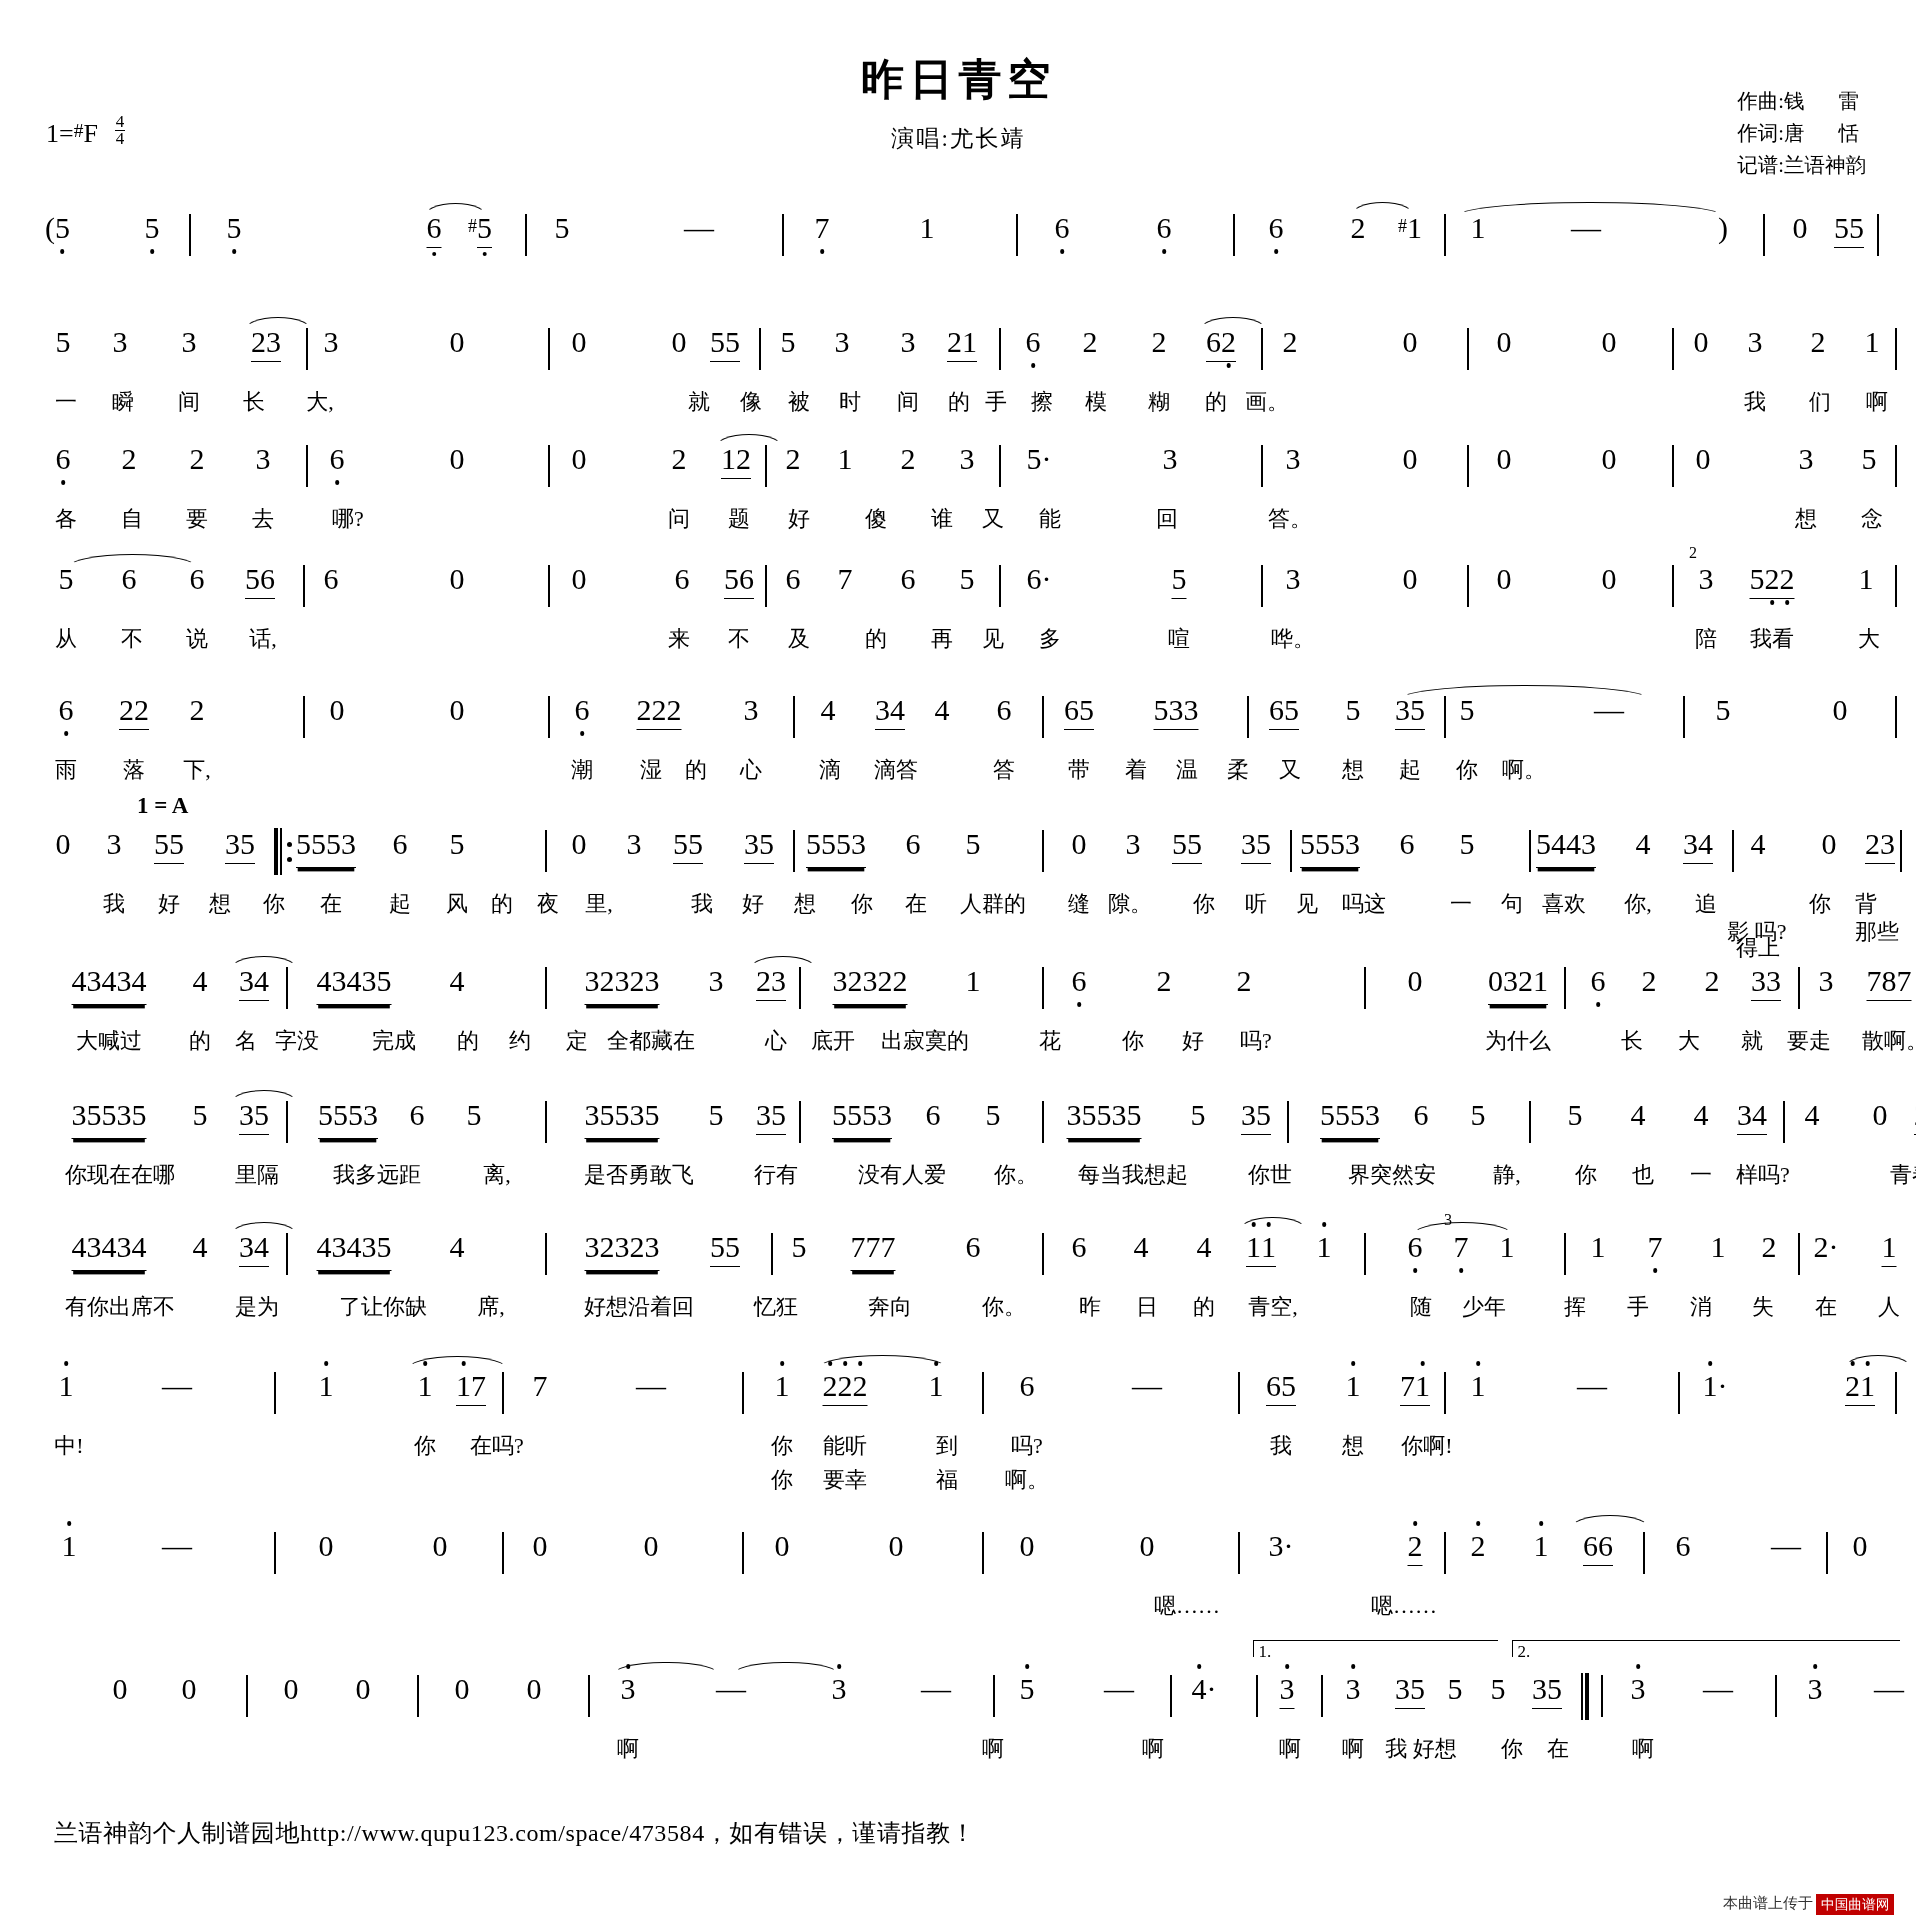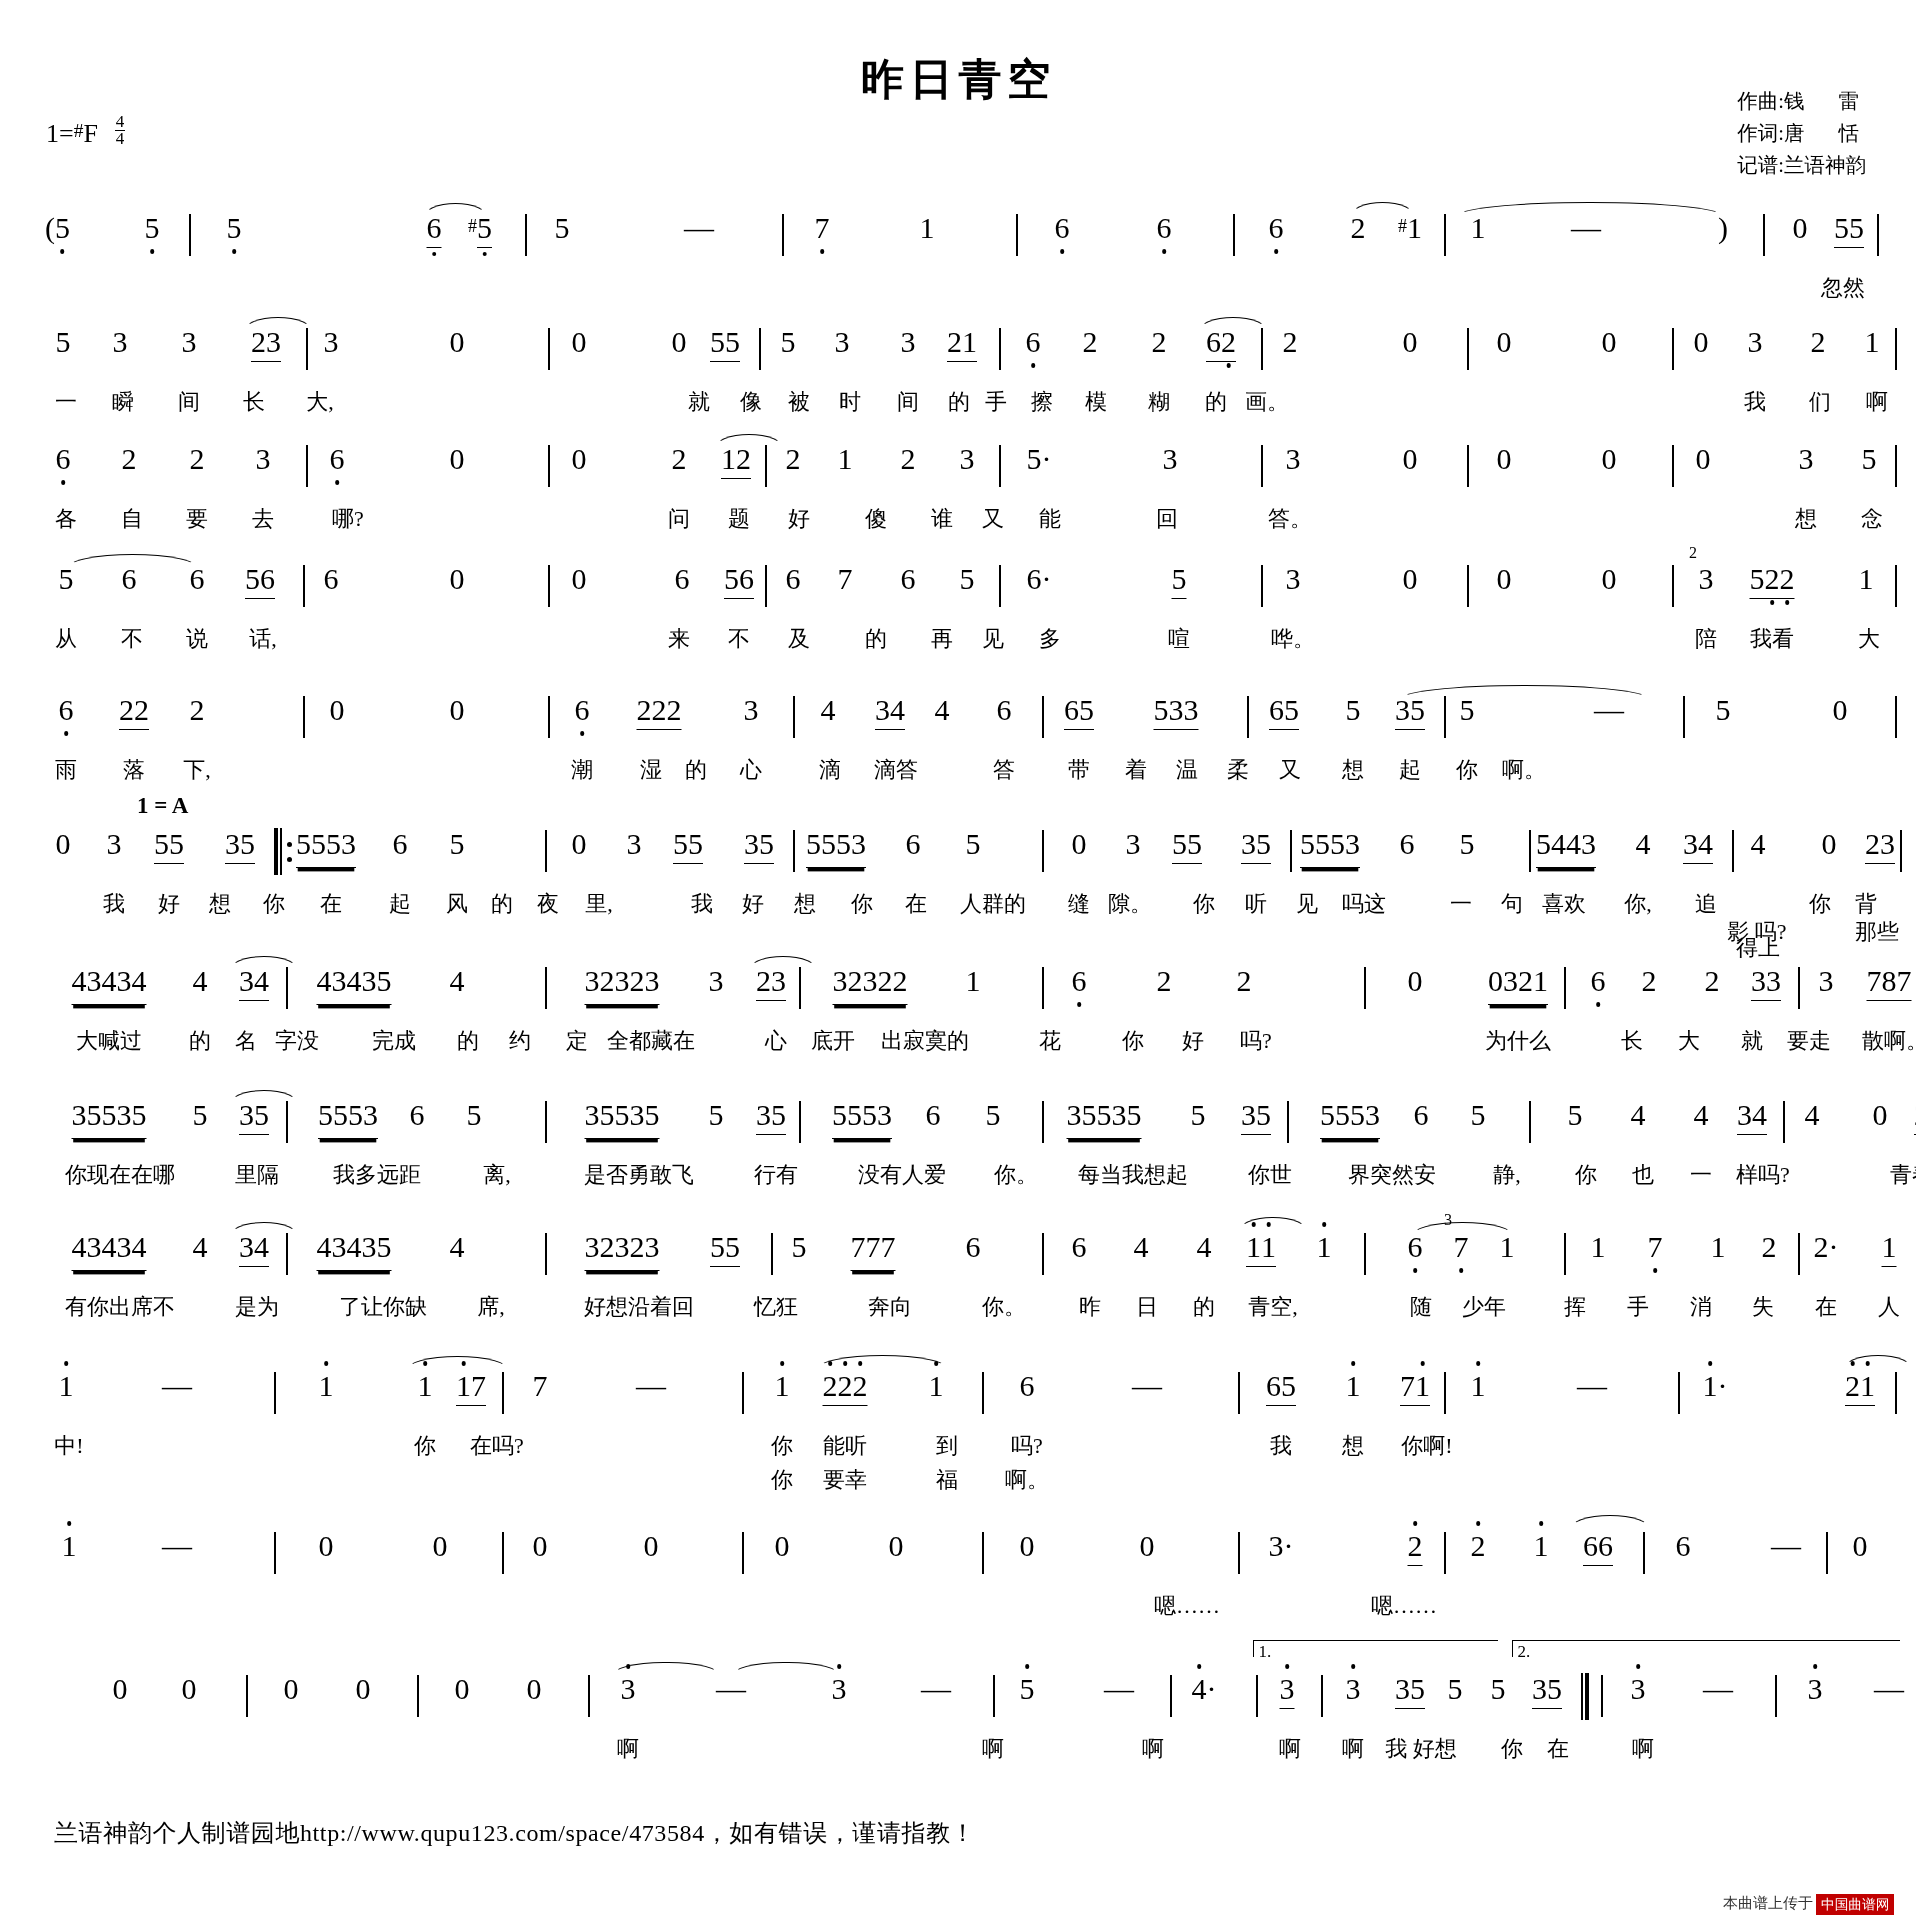--- a/index.html
+++ b/index.html
@@ -215,20 +215,21 @@
 
   <div class="keysig">
     <span>1=</span><span class="sharp">#</span><span>F</span>
     <span class="meter">
       <span class="num">4</span>
       <span>4</span>
     </span>
   </div>
 
   <div class="title">昨日青空</div>
+  <div class="singer">演唱:尤长靖</div>
 
   <div class="credits">
     <div><span>作曲:钱</span><span class="sp"></span><span>雷</span></div>
     <div><span>作词:唐</span><span class="sp"></span><span>恬</span></div>
     <div><span>记谱:兰语神韵</span></div>
   </div>
 
   <div class="row" style="top:211px;">
     <div class="notes">
       <span class="tok" style="left:11.4px;">(<span class="n dotd">5</span></span>
@@ -254,23 +255,20 @@
       <span class="tok" style="left:1364px;"><span class="sharpm">#</span>1</span>
       <span class="bar" style="left:1398px;"></span>
       <span class="slur" style="left:1409px; top:-9px; width:268px;"></span>
       <span class="tok" style="left:1432px;">1</span>
       <span class="tok" style="left:1540px;">—</span>
       <span class="tok" style="left:1677px;">)</span>
       <span class="bar" style="left:1717px;"></span>
       <span class="tok" style="left:1754px;">0</span>
       <span class="tok" style="left:1803px;"><span class="n u1">55</span></span>
       <span class="bar" style="left:1831px;"></span>
-    </div>
-    <div class="lyrics">
-      <span class="lyr" style="left:1797px;">忽然</span>
     </div>
   </div>
 
   <div class="row" style="top:325px;">
     <div class="notes">
       <span class="tok" style="left:17px;">5</span>
       <span class="tok" style="left:74px;">3</span>
       <span class="tok" style="left:143px;">3</span>
       <span class="slur" style="left:197px; top:-8px; width:68px;"></span>
       <span class="tok" style="left:220px;"><span class="n u1">23</span></span>

